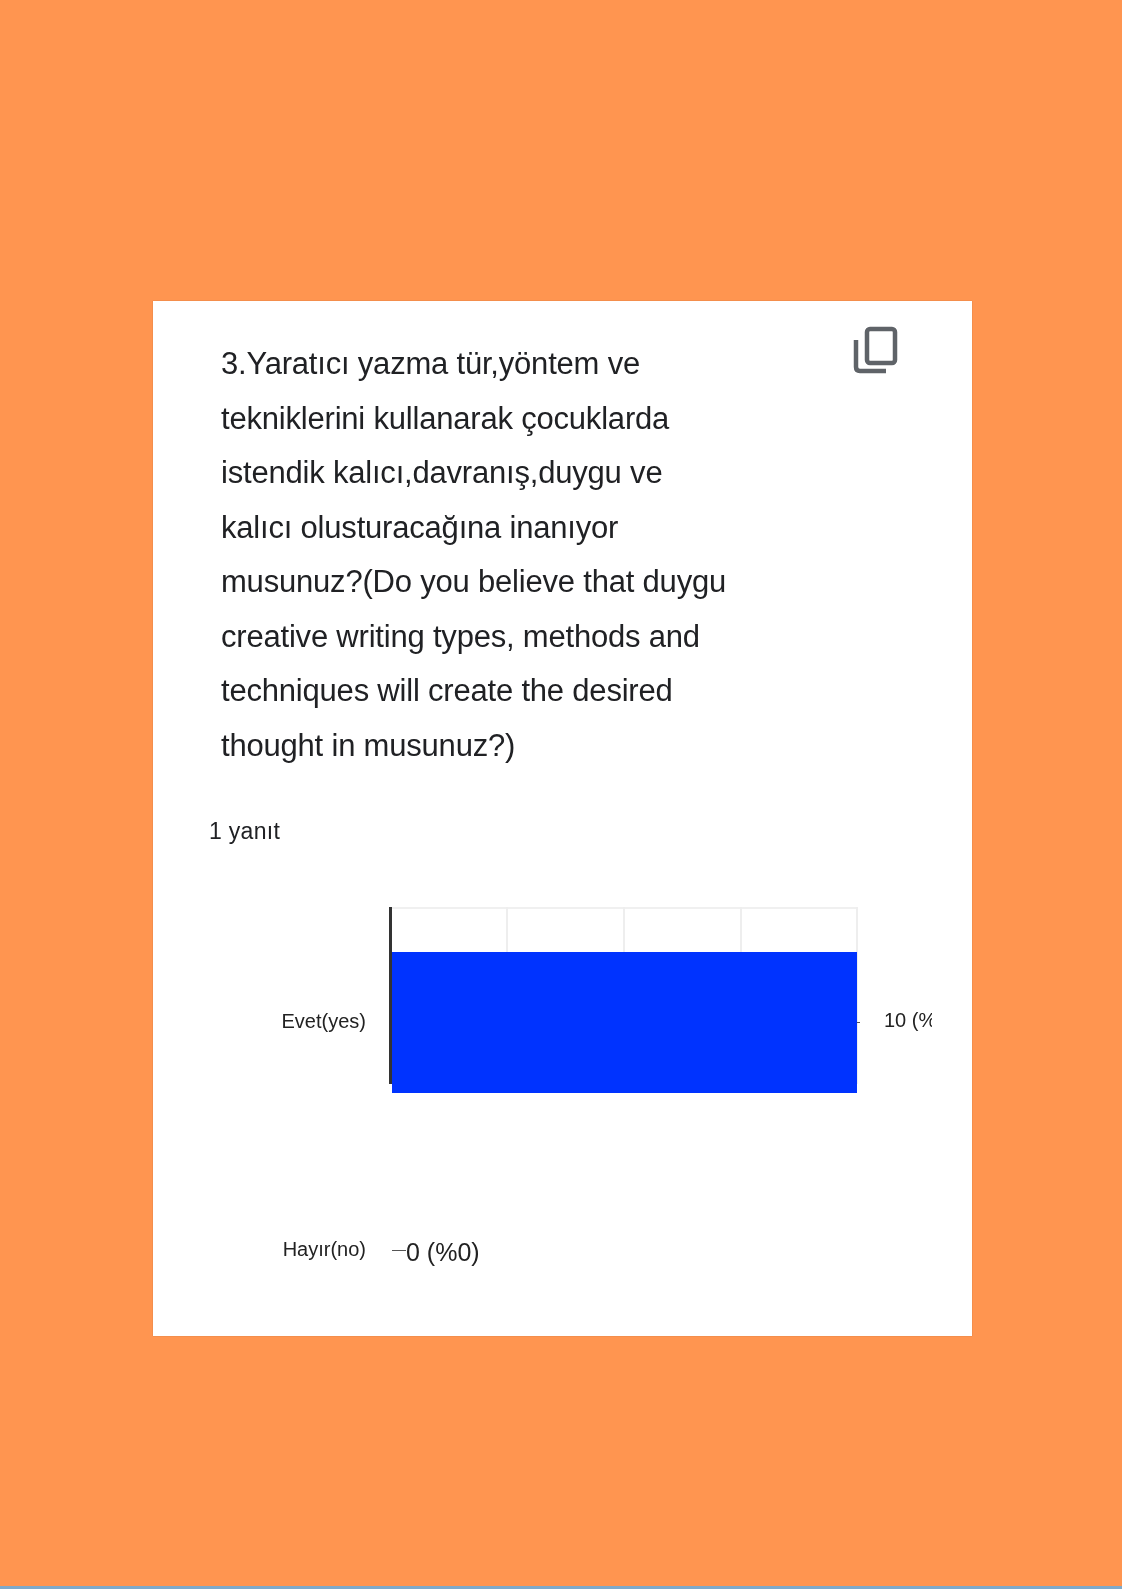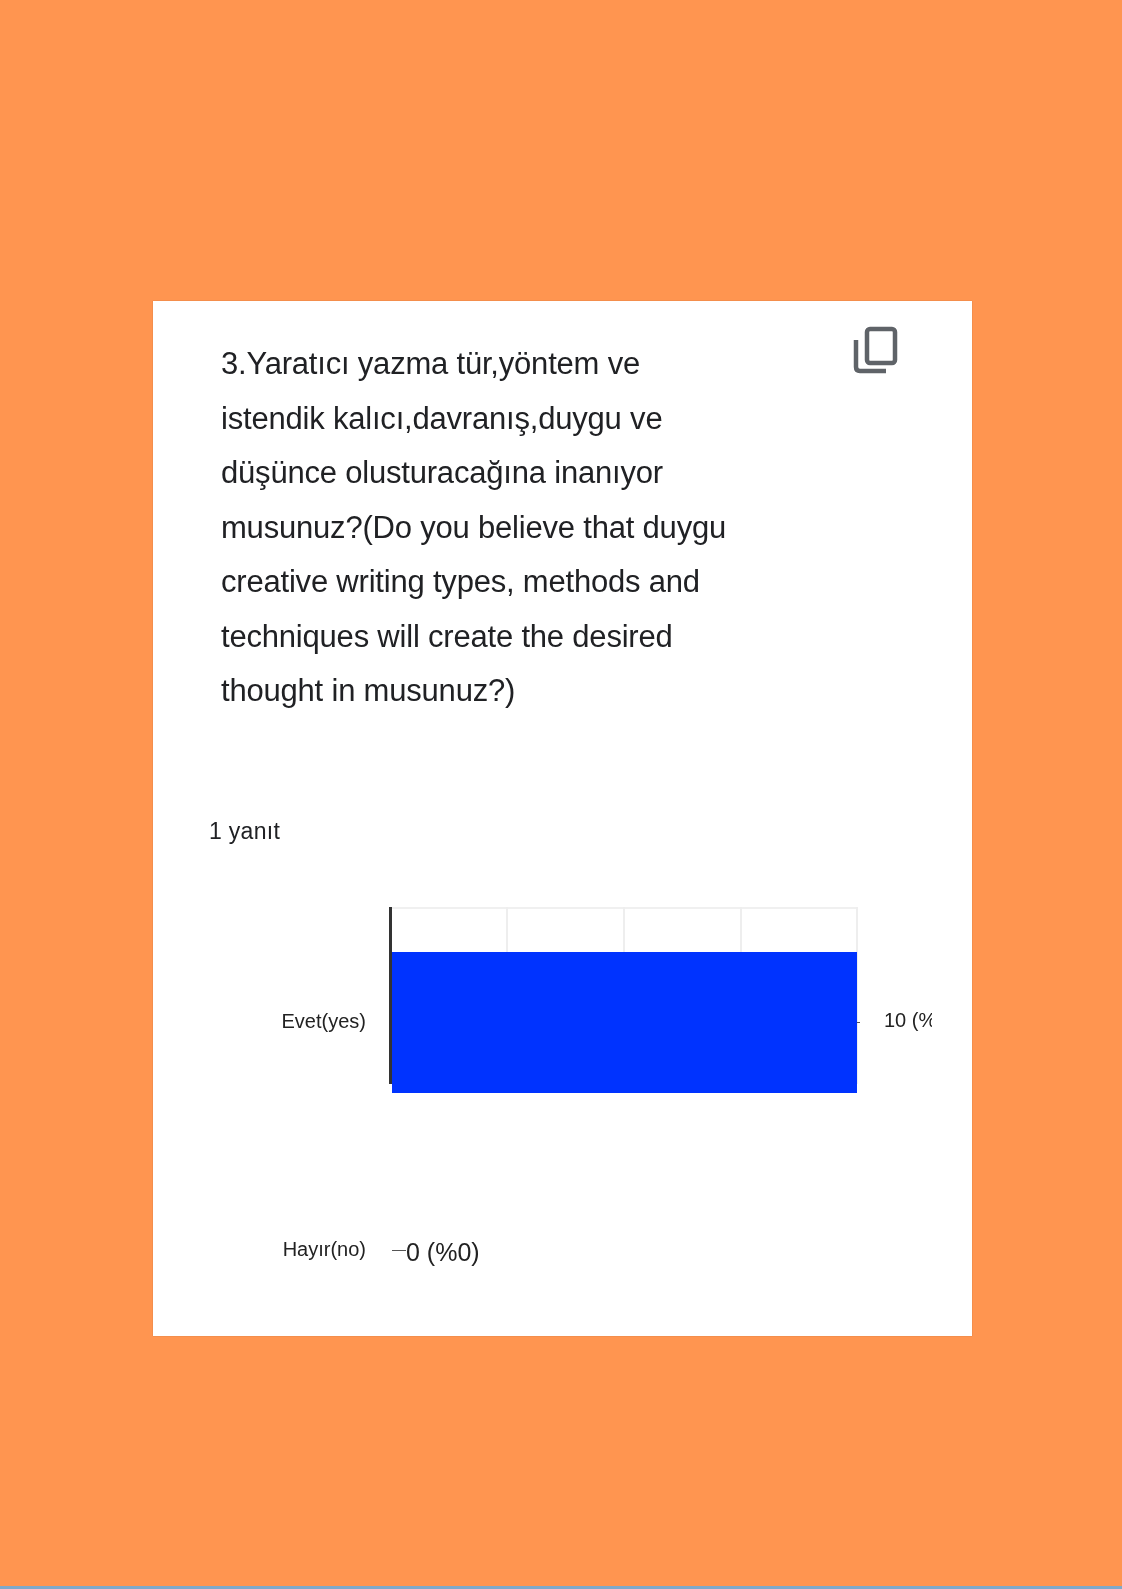--- a/index.html
+++ b/index.html
@@ -91,22 +91,23 @@
       width: 48px; overflow: hidden; white-space: nowrap;
       font-size: 20px; color: #222222;
     }
   </style>
 </head>
 <body>
 
 <div class="card">
   <div class="question">
     <div>3.Yaratıcı yazma tür,yöntem ve</div>
+    <div>tekniklerini kullanarak çocuklarda</div>
     <div>istendik kalıcı,davranış,duygu ve</div>
-    <div>düşünce olusturacağına inanıyor</div>
+    <div>kalıcı olusturacağına inanıyor</div>
     <div>musunuz?(Do you believe that duygu</div>
     <div>creative writing types, methods and</div>
     <div>techniques will create the desired</div>
     <div>thought in musunuz?)</div>
   </div>
 
   <div class="copy-btn">
     <svg width="50" height="52" viewBox="0 0 50 52">
       <rect x="17" y="6" width="28" height="34" rx="3" ry="3" fill="none" stroke="#5F6368" stroke-width="4.5"></rect>
       <path d="M6 17 L6 44 Q6 48 10 48 L36 48" fill="none" stroke="#5F6368" stroke-width="4.5"></path>

